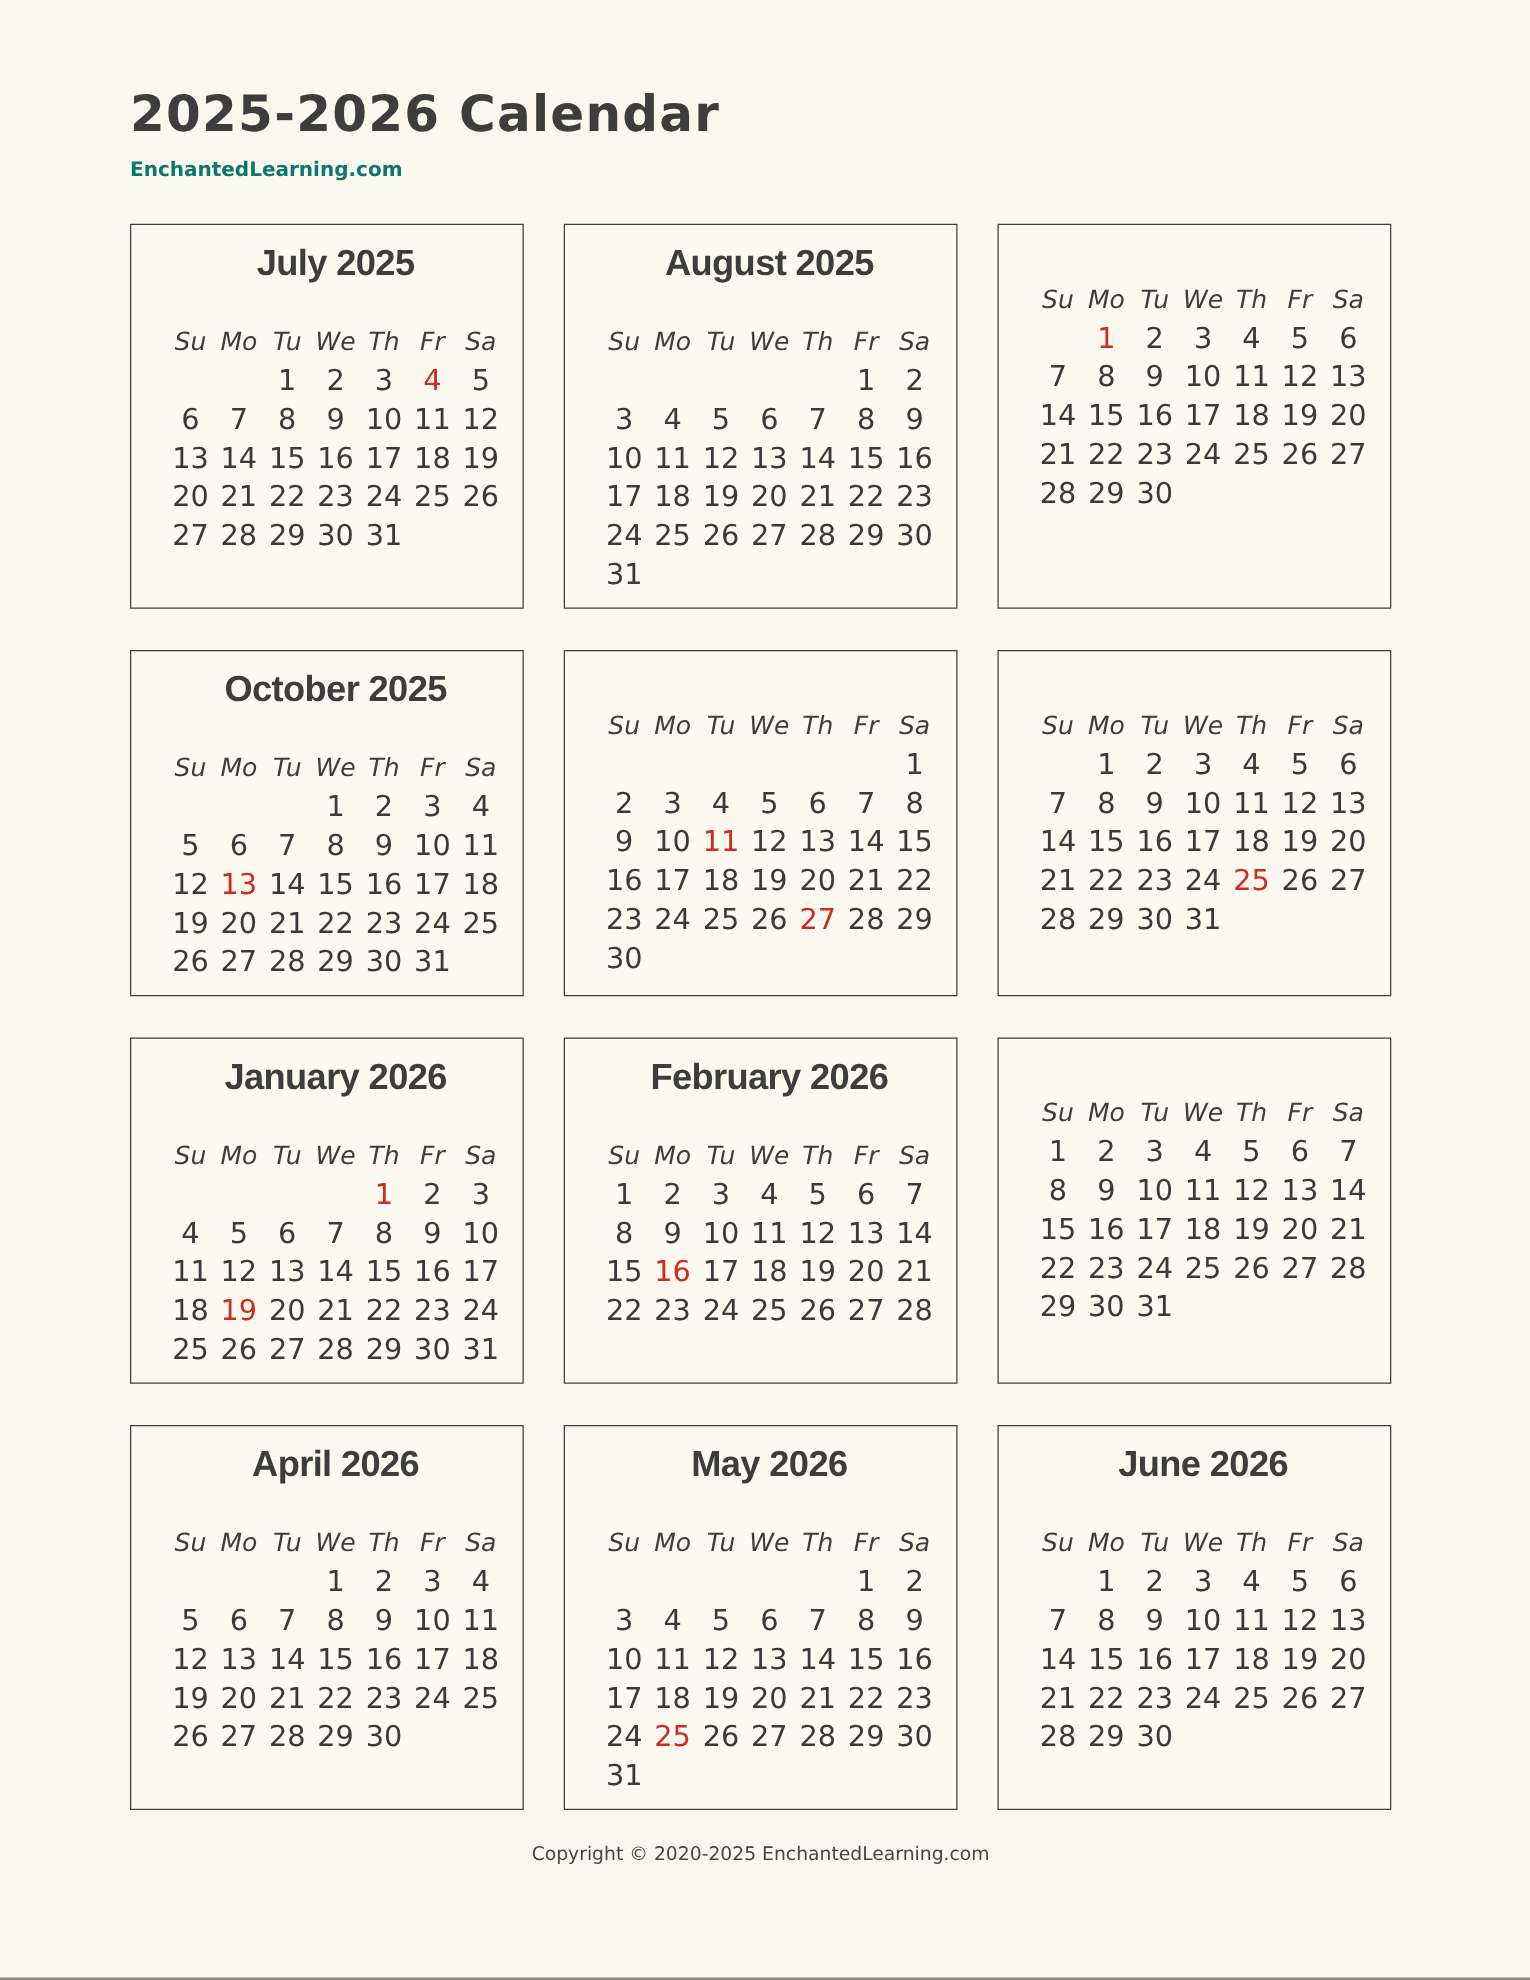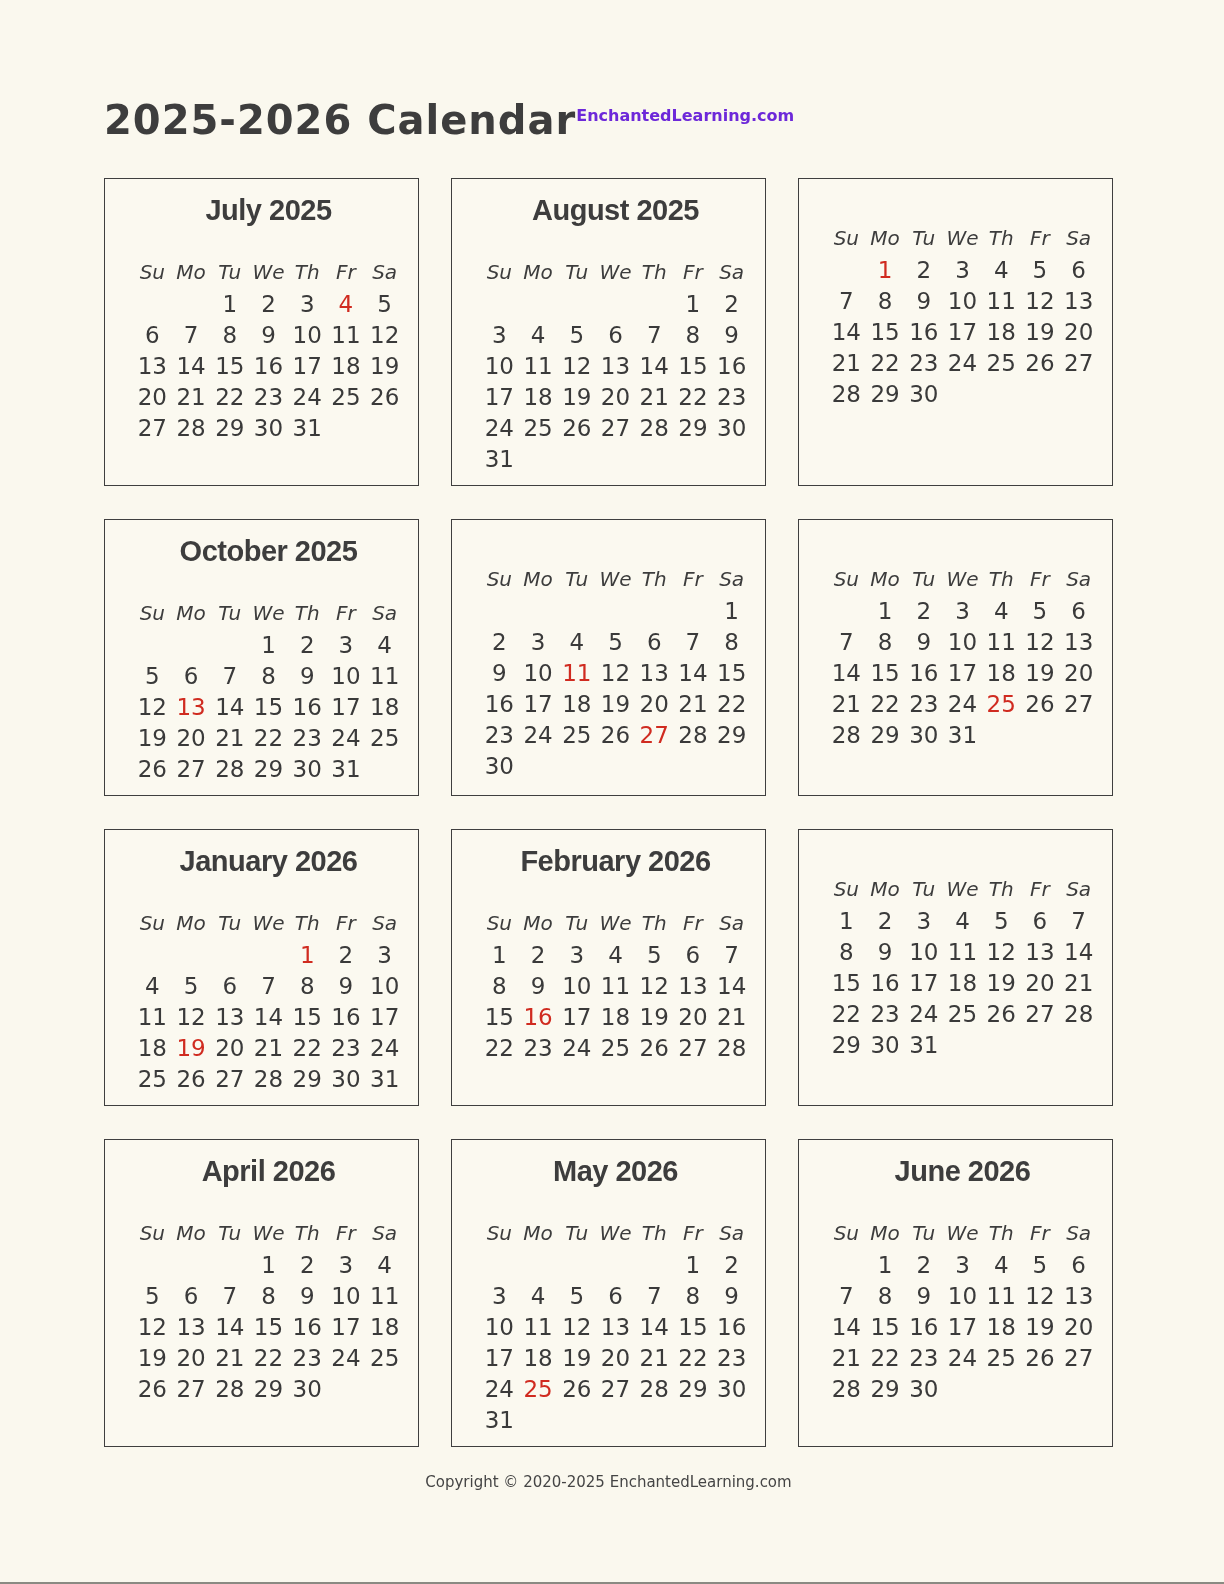--- a/index.html
+++ b/index.html
@@ -21,35 +21,36 @@
     border-bottom: 2px solid #8a8a82;
   }
   .container {
     width: 1009px;
     margin-left: 104px;
   }
   .header {
     display: flex;
     justify-content: flex-start;
     align-items: flex-start;
-    padding-top: 96px;
+    padding-top: 68px;
+    flex-direction: column;
   }
   .page-title {
     font-size: 40px;
     line-height: 48px;
     font-weight: bold;
     letter-spacing: 1px;
     color: #3d3d3d;
     font-family: "DejaVu Sans", sans-serif;
   }
   .site-name {
     margin-top: 10px;
     font-size: 16px;
     font-weight: bold;
-    color: #6d28d9;
+    color: #0f766e;
     font-family: "DejaVu Sans", sans-serif;
   }
   .months-grid {
     margin-top: 34px;
     display: grid;
     grid-template-columns: repeat(3, 315px);
     column-gap: 32px;
     row-gap: 33px;
   }
   .month {

